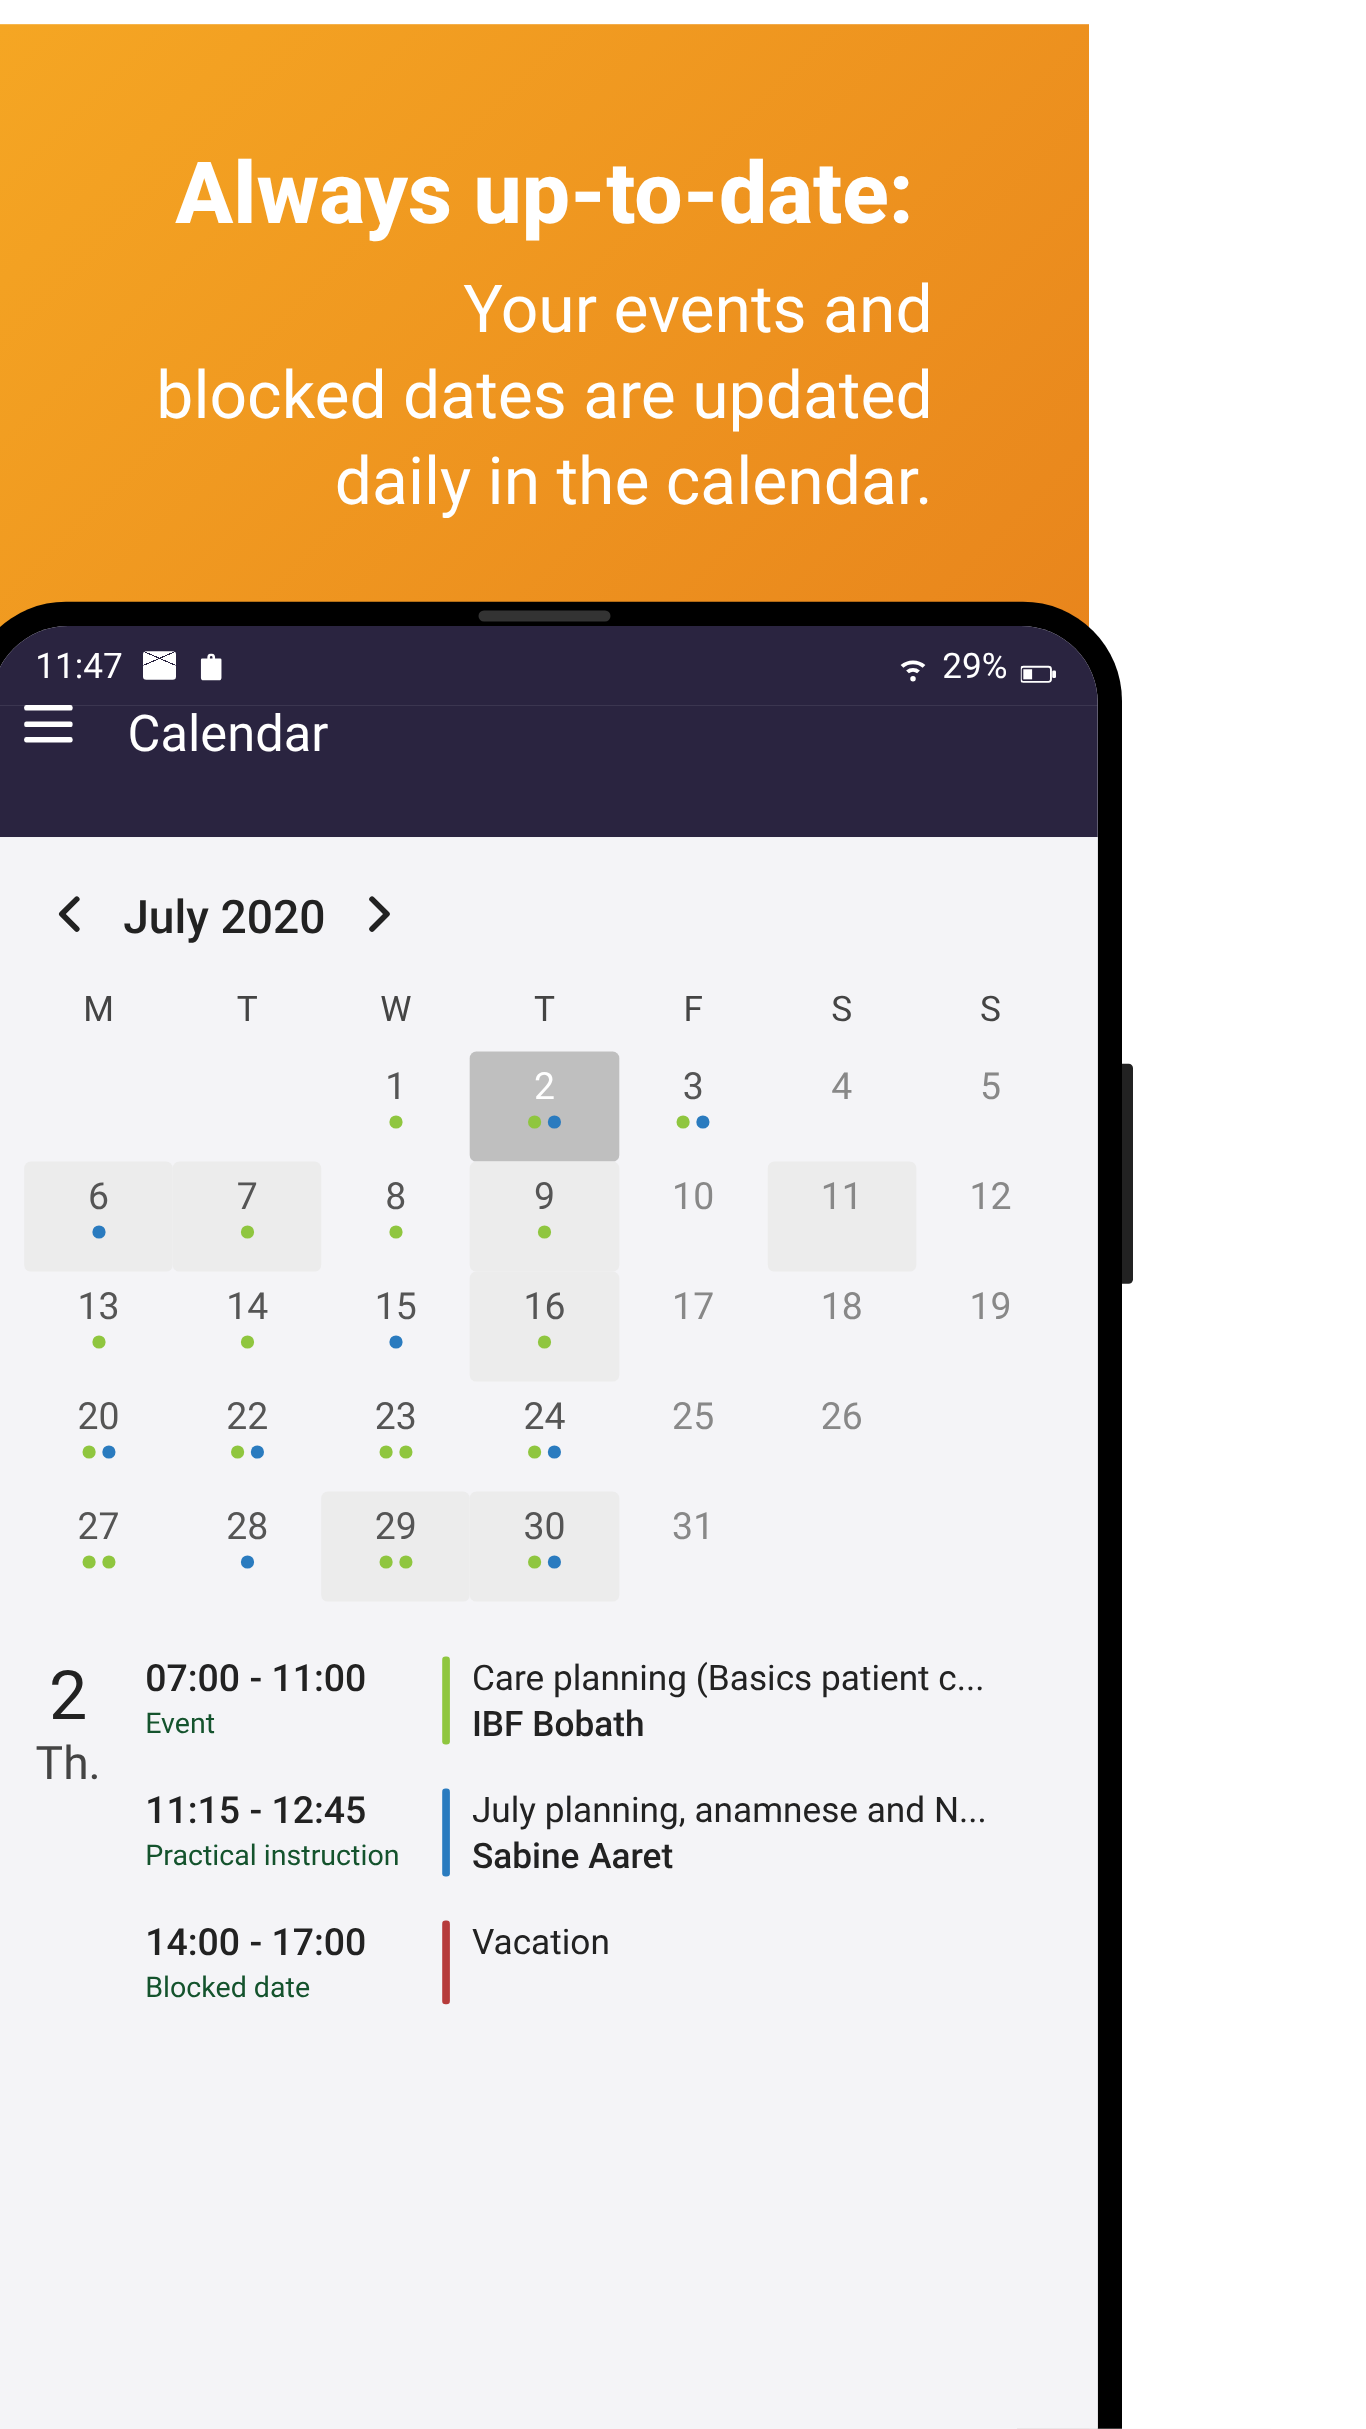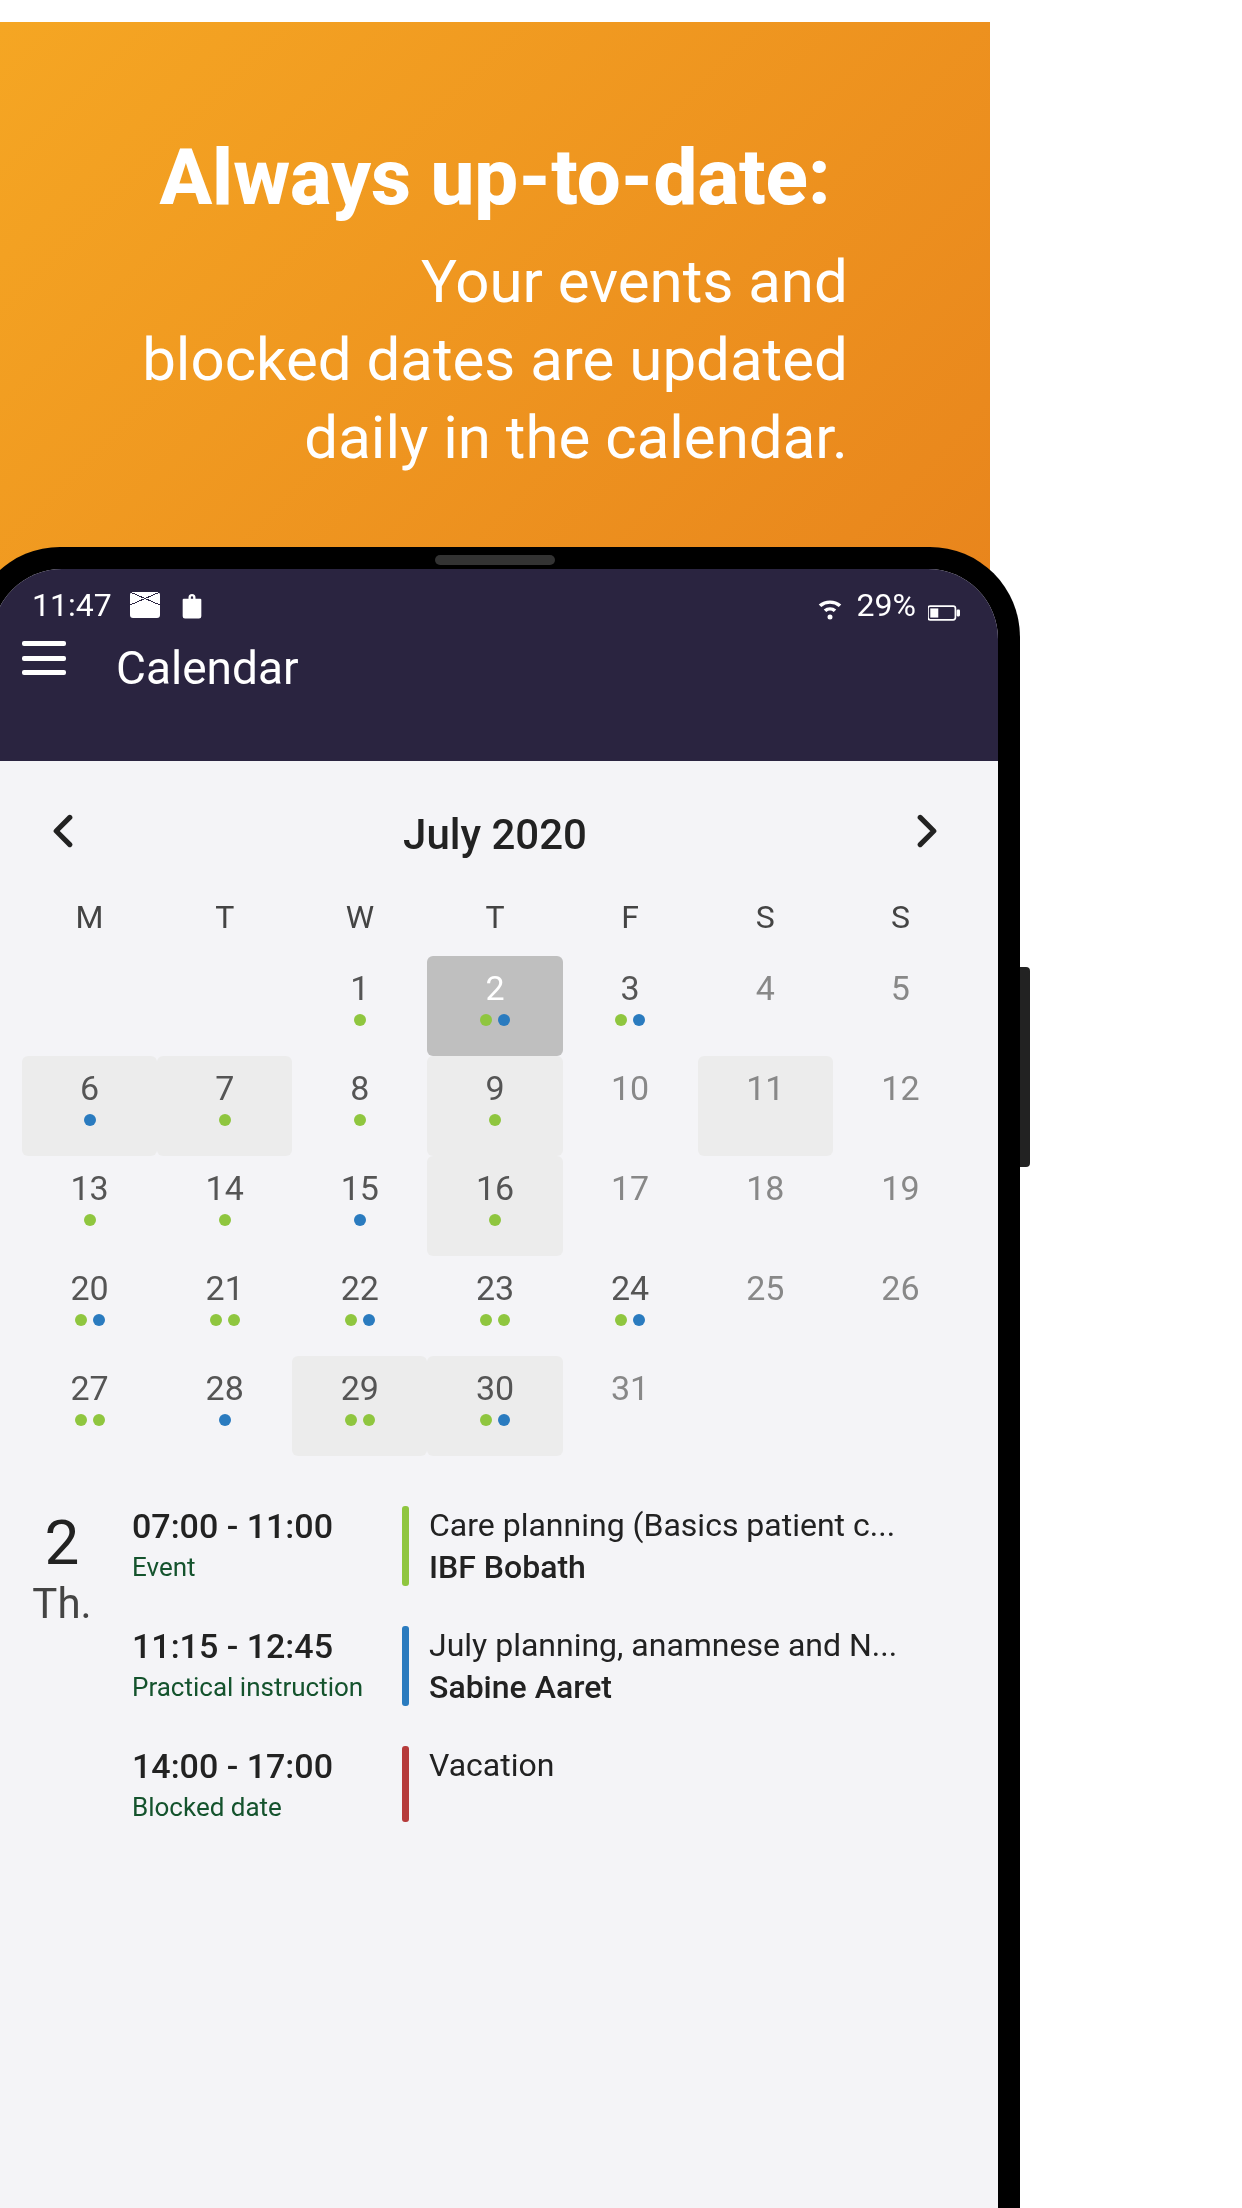--- a/index.html
+++ b/index.html
@@ -80,21 +80,21 @@
   background: #2a2440;
   color: #fff;
   display: flex;
   padding: 0 30px;
   gap: 50px;
 }
 .hamburger { width: 44px; height: 34px; display:flex; flex-direction:column; justify-content:space-between; cursor:pointer;}
 .hamburger span { display:block; height:5px; background:#fff; border-radius:2px;}
 .app-title { font-size: 46px; font-weight: 400; }
 .cal-body { flex:1; background:#f4f4f7; padding: 40px 30px 0 30px; }
-.month-nav { display:flex; align-items:center; justify-content:space-between; padding: 0 10px 30px 10px;}
+.month-nav { display:flex; align-items:center; justify-content:flex-start; padding: 0 10px 30px 10px; gap: 18px;}
 .chev { font-size:40px; color:#222; cursor:pointer; padding:10px 20px;}
 .month-label { font-size:42px; font-weight:500; color:#222;}
 .dow-row, .week-row { display:grid; grid-template-columns: repeat(7,1fr); }
 .dow { text-align:center; font-size:32px; color:#444; padding-bottom:20px;}
 .day-cell { height:100px; display:flex; flex-direction:column; align-items:center; justify-content:flex-start; padding-top:12px; border-radius:6px; cursor:pointer; position:relative;}
 .day-num { font-size:34px; color:#888;}
 .day-cell.has-events .day-num { color:#555; }
 .day-cell.selected { background:#bfbfbf; }
 .day-cell.selected .day-num { color:#fff; }
 .day-cell.dim { background:#ececec; }
@@ -294,27 +294,20 @@
             </div>
             <div class="week-row">
               <div class="day-cell has-events">
                 <div class="day-num">20</div>
                 <div class="dots">
                   <div class="dot g"></div>
                   <div class="dot b"></div>
                 </div>
               </div>
               <div class="day-cell has-events">
-                <div class="day-num">21</div>
-                <div class="dots">
-                  <div class="dot g"></div>
-                  <div class="dot g"></div>
-                </div>
-              </div>
-              <div class="day-cell has-events">
                 <div class="day-num">22</div>
                 <div class="dots">
                   <div class="dot g"></div>
                   <div class="dot b"></div>
                 </div>
               </div>
               <div class="day-cell has-events">
                 <div class="day-num">23</div>
                 <div class="dots">
                   <div class="dot g"></div>

